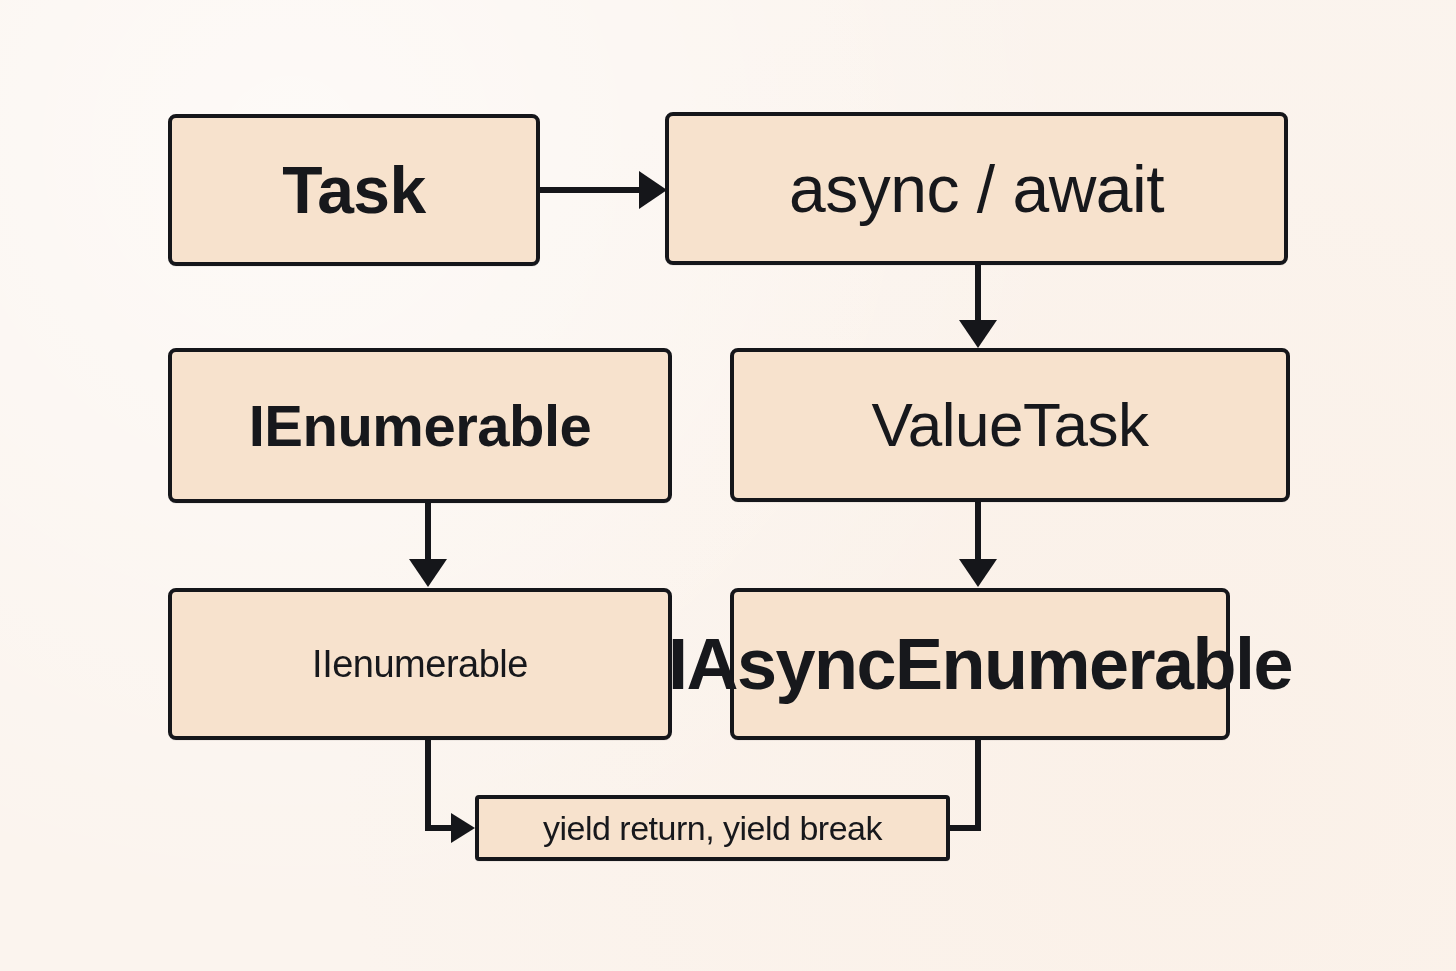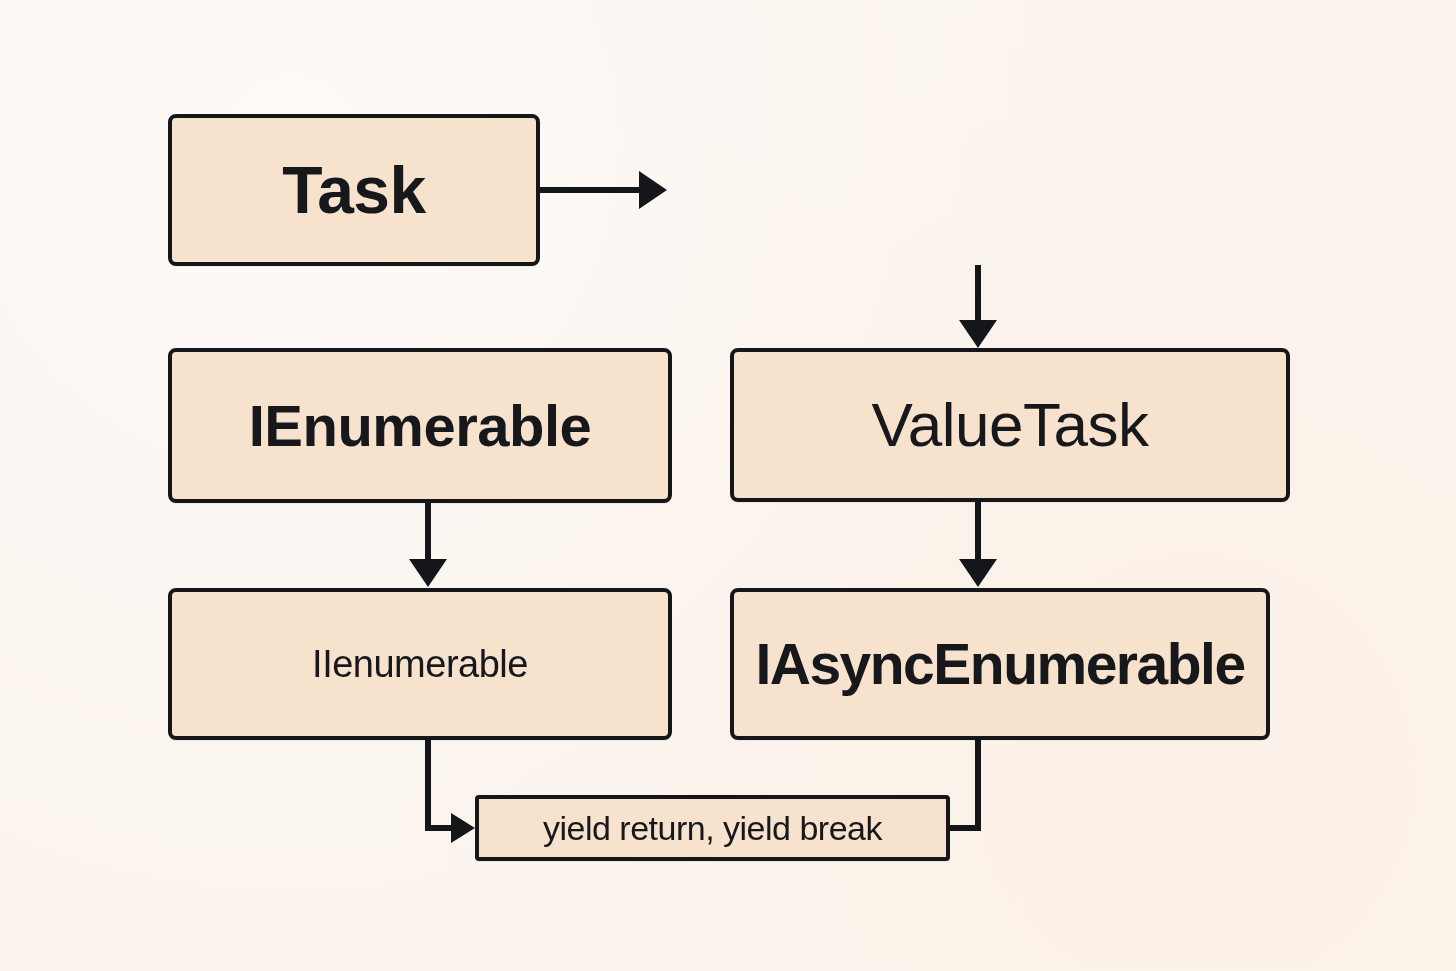--- a/index.html
+++ b/index.html
@@ -46,21 +46,21 @@
     display: block;
     line-height: 1;
     white-space: nowrap;
   }
   
   #node-task          { left:168px; top:114px; width:372px; height:152px; font-size:66px; font-weight:700; }
   #node-async-await   { left:665px; top:112px; width:623px; height:153px; font-size:66px; font-weight:400; }
   #node-ienumerable   { left:168px; top:348px; width:504px; height:155px; font-size:58px; font-weight:700; }
   #node-valuetask     { left:730px; top:348px; width:560px; height:154px; font-size:62px; font-weight:400; }
   #node-iienumerable  { left:168px; top:588px; width:504px; height:152px; font-size:38px; font-weight:400; }
-  #node-iasyncenum    { left:730px; top:588px; width:540px; height:152px; font-size:57px; font-weight:700; letter-spacing:-1.5px; }
+  #node-iasyncenum    { left:730px; top:588px; width:500px; height:152px; font-size:72px; font-weight:700; letter-spacing:-1.5px; }
   #node-yield         { left:475px; top:795px; width:475px; height:66px; font-size:34px; font-weight:400; border-width:4px; border-radius:4px; }
 
   
   .conn {
     position: absolute;
     background: #15161A;
     z-index: 2;
   }
   .conn-v { width: 6px; }
   .conn-h { height: 6px; }
@@ -108,20 +108,23 @@
   <div class="conn conn-h" style="left:425px; top:825px; width:28px;"></div>
   <div class="arrowhead arrow-right-sm" style="left:451px; top:813px;"></div>
 
   <div class="conn conn-v" style="left:975px; top:740px; height:91px;"></div>
   <div class="conn conn-h" style="left:946px; top:825px; width:35px;"></div>
 
   <div class="node" id="node-task">
     <span class="label">Task</span>
   </div>
 
+  <div class="node" id="node-async-await">
+    <span class="label">async / await</span>
+  </div>
 
   <div class="node" id="node-ienumerable">
     <span class="label">IEnumerable</span>
   </div>
 
   <div class="node" id="node-valuetask">
     <span class="label">ValueTask</span>
   </div>
 
   <div class="node" id="node-iienumerable">

